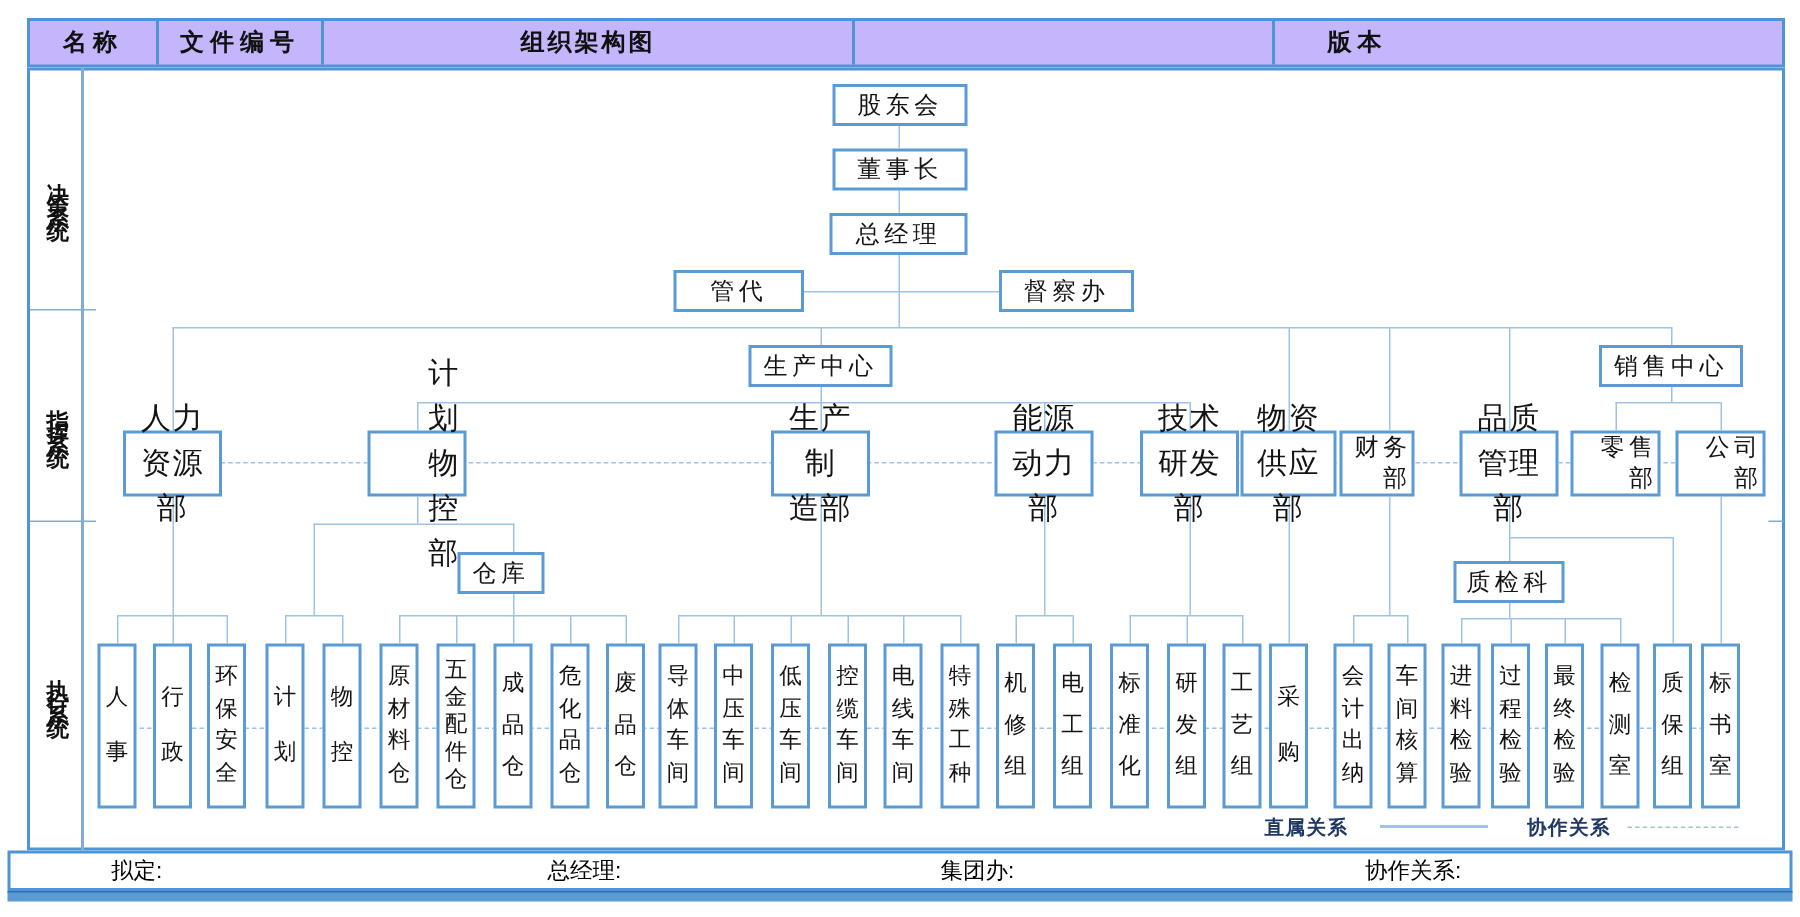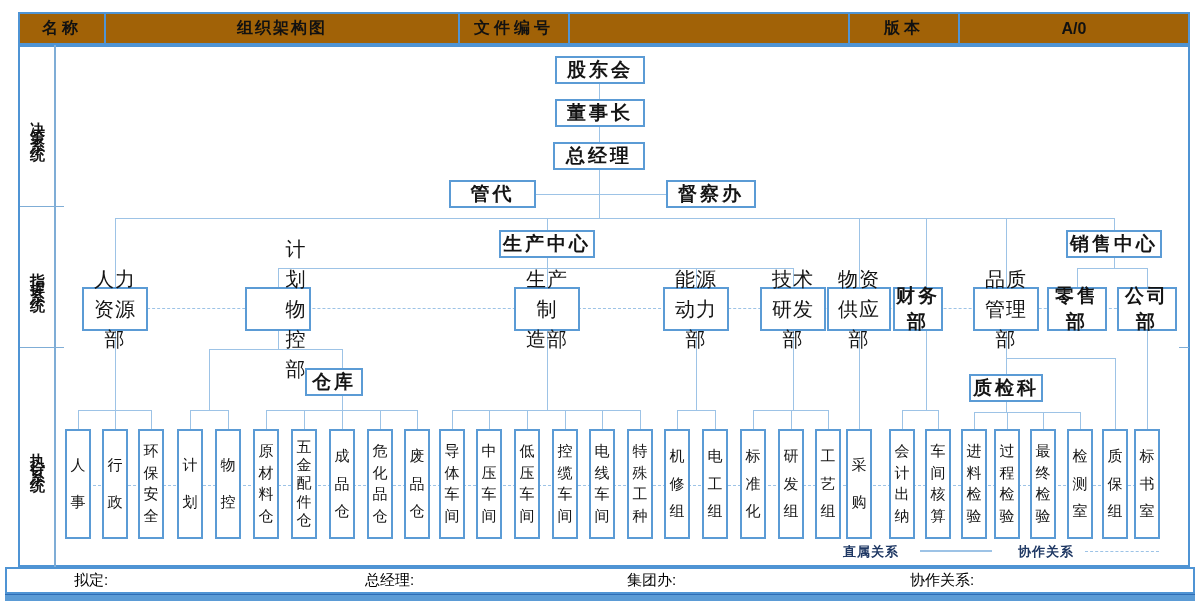--- a/index.html
+++ b/index.html
@@ -1,20 +1,20 @@
 <!DOCTYPE html>
 <html><head>
 <meta charset="utf-8">
 <style>
   html,body{margin:0;padding:0;background:#fff;}
   .page{position:relative;width:1200px;height:611px;background:#fff;overflow:hidden;
         font-family:"Liberation Sans",sans-serif;color:#111;}
   
   .header{position:absolute;left:18px;top:12px;width:1172px;height:33px;display:flex;
-          border:2px solid #4f94d4;box-sizing:border-box;background:#a16207;}
+          border:2px solid #4f94d4;box-sizing:border-box;background:#c4b5fd;}
   .hcell{border-right:2px solid #4f94d4;display:flex;align-items:center;justify-content:center;
          font-size:16px;font-weight:600;letter-spacing:4px;box-sizing:border-box;height:100%;}
   .hcell:last-child{border-right:none;}
   .mainbox{position:absolute;left:18px;top:45px;width:1172px;height:522px;
            border:2px solid #4f94d4;box-sizing:border-box;background:#fff;}
   .sbar{position:absolute;left:20px;width:34px;display:flex;align-items:center;justify-content:center;
         writing-mode:vertical-lr;text-orientation:upright;letter-spacing:8px;
         font-size:15px;font-weight:700;color:#111;z-index:3;}
   .footer{position:absolute;left:5px;top:567px;width:1190px;height:27px;
           border:2px solid #4f94d4;box-sizing:border-box;background:#fff;z-index:4;}
@@ -23,41 +23,40 @@
   .bottombar{position:absolute;left:5px;top:594px;width:1190px;height:7px;
              background:#5b9bd5;border-top:1px solid #2f6db5;box-sizing:border-box;z-index:4;}
   
   .line{position:absolute;background:#9dc3e6;z-index:1;}
   .dline{position:absolute;height:0;border-top:1px dashed #9dc3e6;z-index:1;}
   .frameline{position:absolute;background:#7fadd6;z-index:3;}
   
   .node{position:absolute;display:flex;align-items:center;justify-content:center;
         background:#fff;border:2px solid #5b9bd5;box-sizing:border-box;z-index:2;
         font-family:"Liberation Serif",serif;color:#141414;text-align:center;white-space:pre-line;}
-  .node.h1{font-size:19px;letter-spacing:3px;font-weight:700;}
+  .node.h1{font-size:16px;letter-spacing:3px;font-weight:400;text-align:right;}
   .node.h2{font-size:20px;line-height:1.5;letter-spacing:1px;font-weight:500;}
   .node.v{flex-direction:column;justify-content:space-evenly;align-items:center;
           font-size:15px;font-weight:500;padding:6px 0;}
   .node.v span{display:block;line-height:1;}
   
   .legend-label{position:absolute;font-family:"Liberation Serif",serif;font-weight:700;
                 font-size:13px;color:#1f3864;letter-spacing:1px;z-index:2;}
 </style>
 </head>
 <body>
 
 <div class="page">
 
   <div class="header">
     <div class="hcell" style="width:86px">名称</div>
+    <div class="hcell" style="width:110px">文件编号</div>
     <div class="hcell" style="width:354px;letter-spacing:2px;">组织架构图</div>
-    <div class="hcell" style="width:110px">文件编号</div>
     <div class="hcell" style="width:280px"></div>
     <div class="hcell" style="width:110px">版本</div>
-    <div class="hcell" style="flex:1;letter-spacing:0;">A/0</div>
   </div>
 
   <div class="mainbox"></div>
 
   <div class="frameline" style="left:54px;top:45px;width:2px;height:522px;"></div>
 
   <div class="frameline" style="left:20px;top:206px;width:44px;height:1px;"></div>
   <div class="frameline" style="left:20px;top:347px;width:44px;height:1px;"></div>
   <div class="frameline" style="left:1179px;top:347px;width:10px;height:1px;"></div>
 

